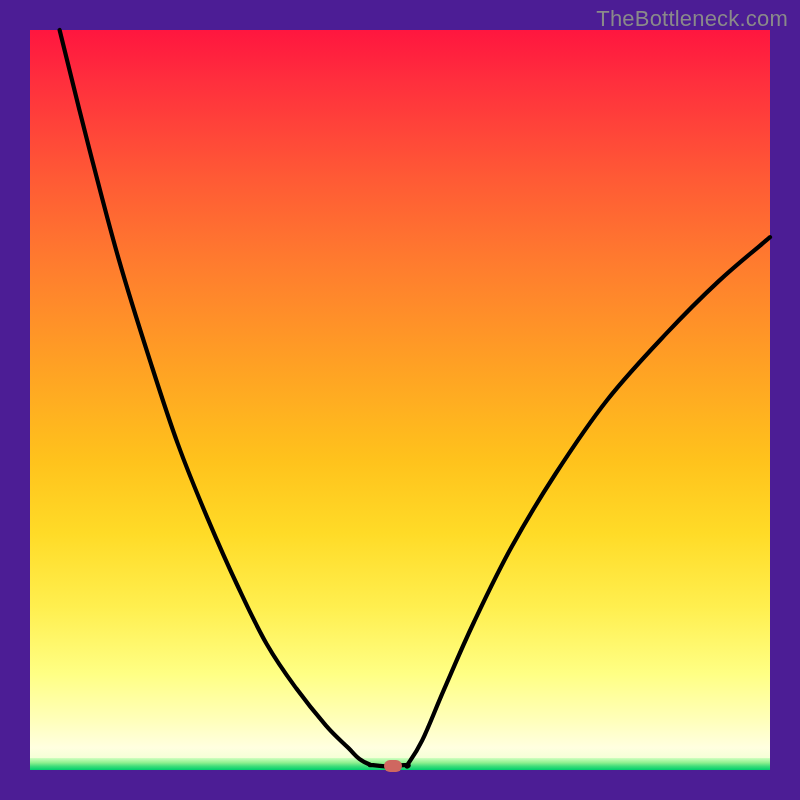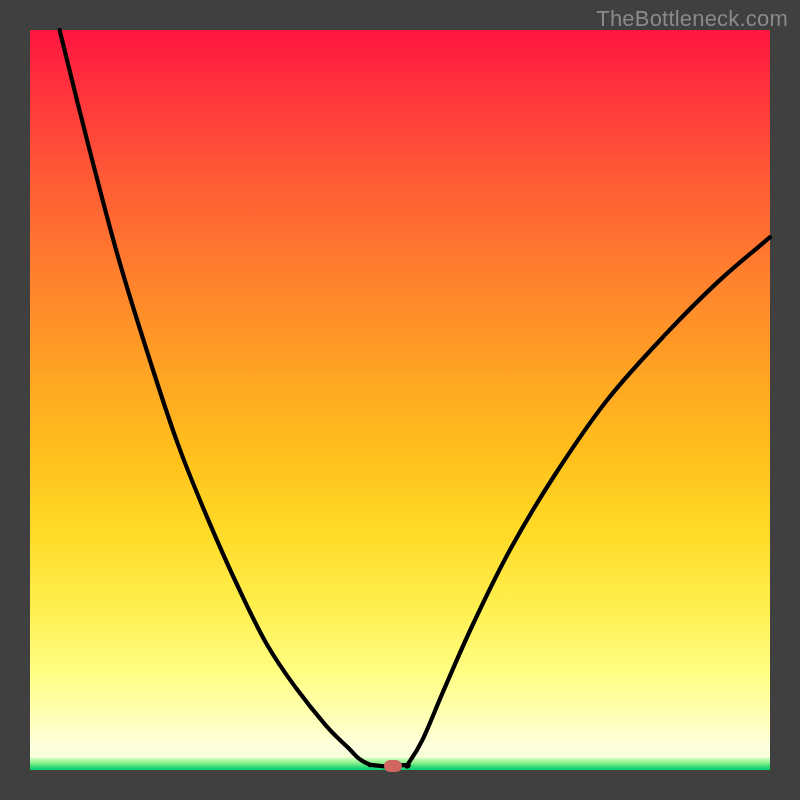--- a/index.html
+++ b/index.html
@@ -10,21 +10,21 @@
     background: #000;
     overflow: hidden;
     font-family: Arial, Helvetica, sans-serif;
   }
   .frame {
     position: absolute;
     left: 0;
     top: 0;
     width: 800px;
     height: 800px;
-    background: #404040;
+    background: #4c1d95;
   }
   .plot-area {
     position: absolute;
     left: 30px;
     top: 30px;
     width: 740px;
     height: 740px;
     
     background: linear-gradient(to bottom,
        #ff163f 0%,

